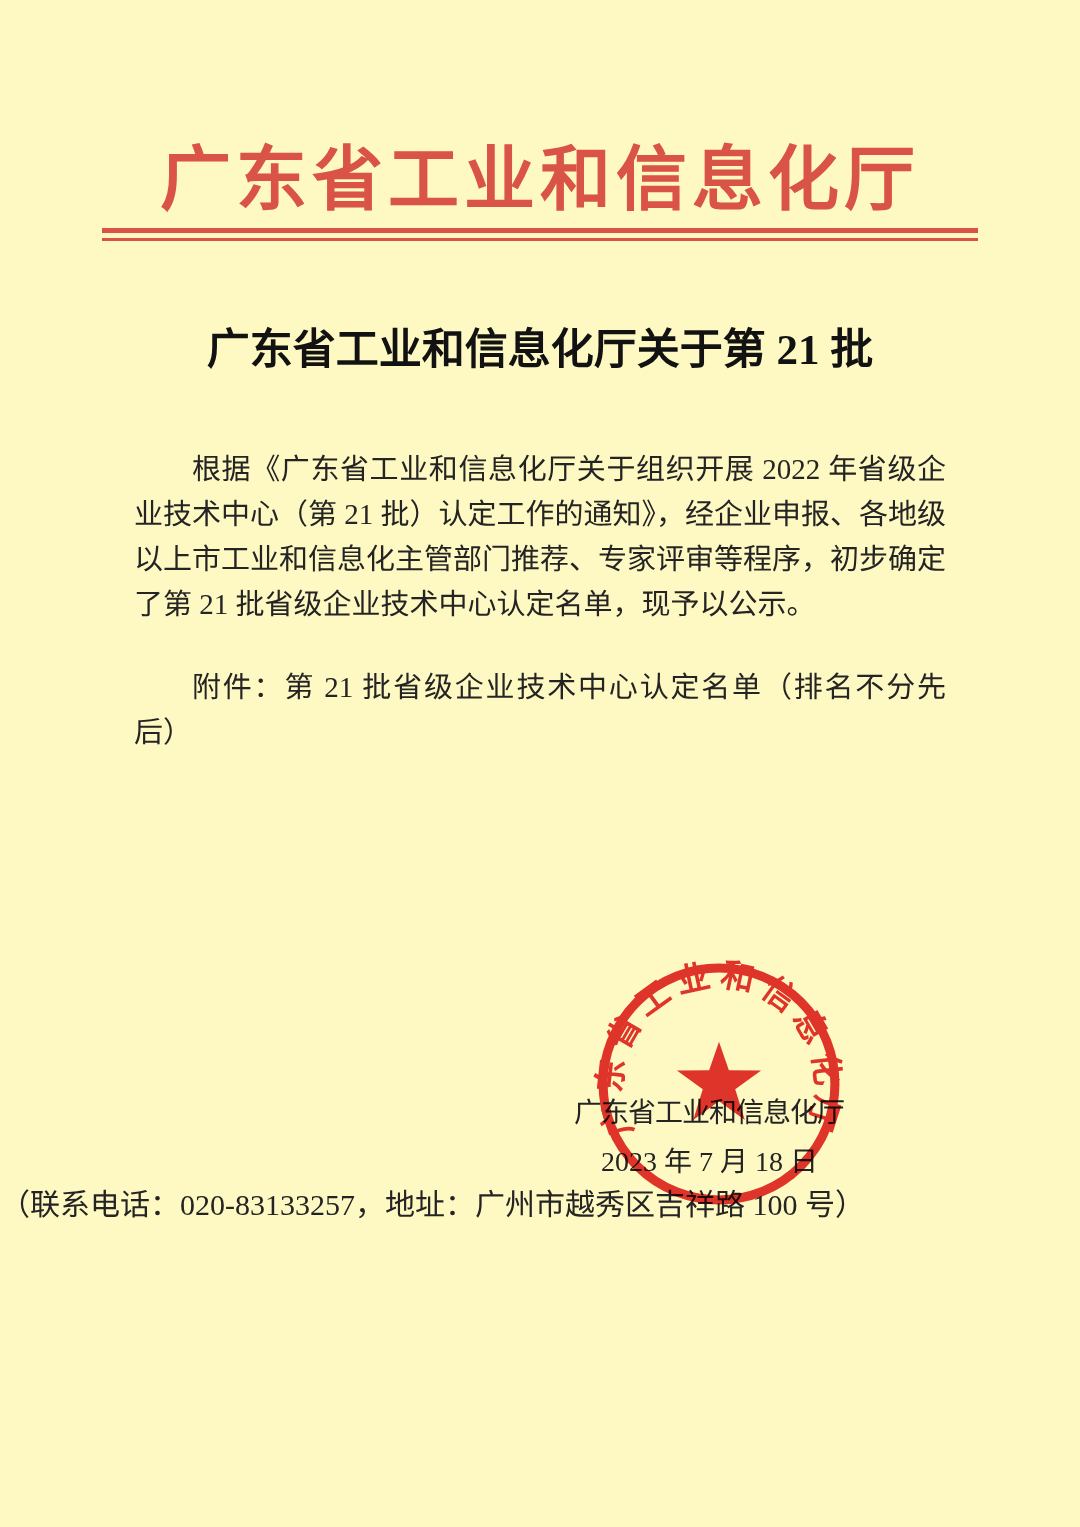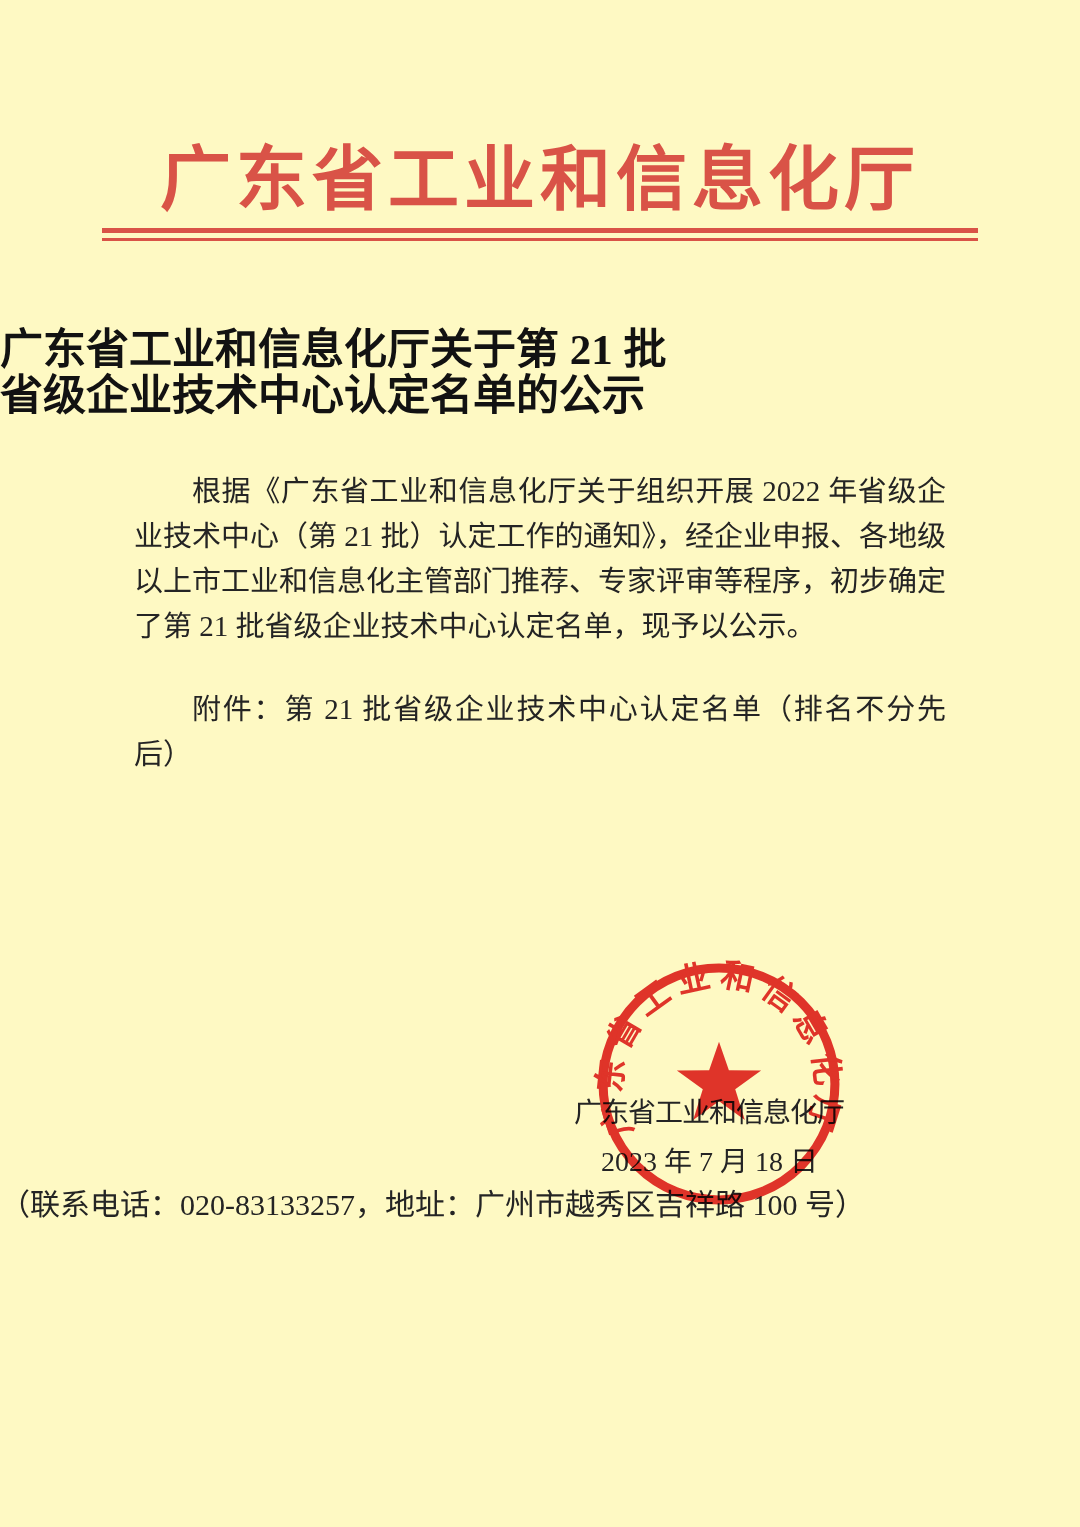--- a/index.html
+++ b/index.html
@@ -23,30 +23,31 @@
     letter-spacing: 5px;
     color: #d95347;
     white-space: nowrap;
   }
   .rule { width: 876px; margin: 0 auto; }
   .rule-thick { margin-top: 10px; height: 5px; background: #d95347; }
   .rule-thin  { margin-top: 5px;  height: 3px; background: #d95347; }
   
   .doc-title {
     margin-top: 86px;
+    text-align: center;
     font-size: 43px;
     line-height: 46px;
     font-weight: bold;
     color: #121212;
     letter-spacing: 0px;
   }
   
   .body-block {
     width: 812px;
-    margin: 50px auto 0;
+    margin: 74px auto 0;
     font-size: 29px;
     line-height: 45px;
     text-align: justify;
     color: #242424;
   }
   .body-block p { margin: 0; text-indent: 2em; }
   .body-block p + p { margin-top: 6px; }
   .attachment { margin-top: 38px !important; }
   
   .signature {
@@ -90,21 +91,20 @@
 
   <div class="letterhead">广东省工业和信息化厅</div>
 
   <div class="rule">
     <div class="rule-thick"></div>
     <div class="rule-thin"></div>
   </div>
 
   <div class="doc-title">
     <div>广东省工业和信息化厅关于第 21 批</div>
-    <div>省级企业技术中心认定名单的公示</div>
   </div>
 
   <div class="body-block">
     <p>根据《广东省工业和信息化厅关于组织开展 2022 年省级企业技术中心（第 21 批）认定工作的通知》，经企业申报、各地级以上市工业和信息化主管部门推荐、专家评审等程序，初步确定了第 21 批省级企业技术中心认定名单，现予以公示。</p>
     <p class="attachment">附件：第 21 批省级企业技术中心认定名单（排名不分先后）</p>
   </div>
 
   <div class="signature">广东省工业和信息化厅</div>
 
   <div class="sign-date">2023 年 7 月 18 日</div>

